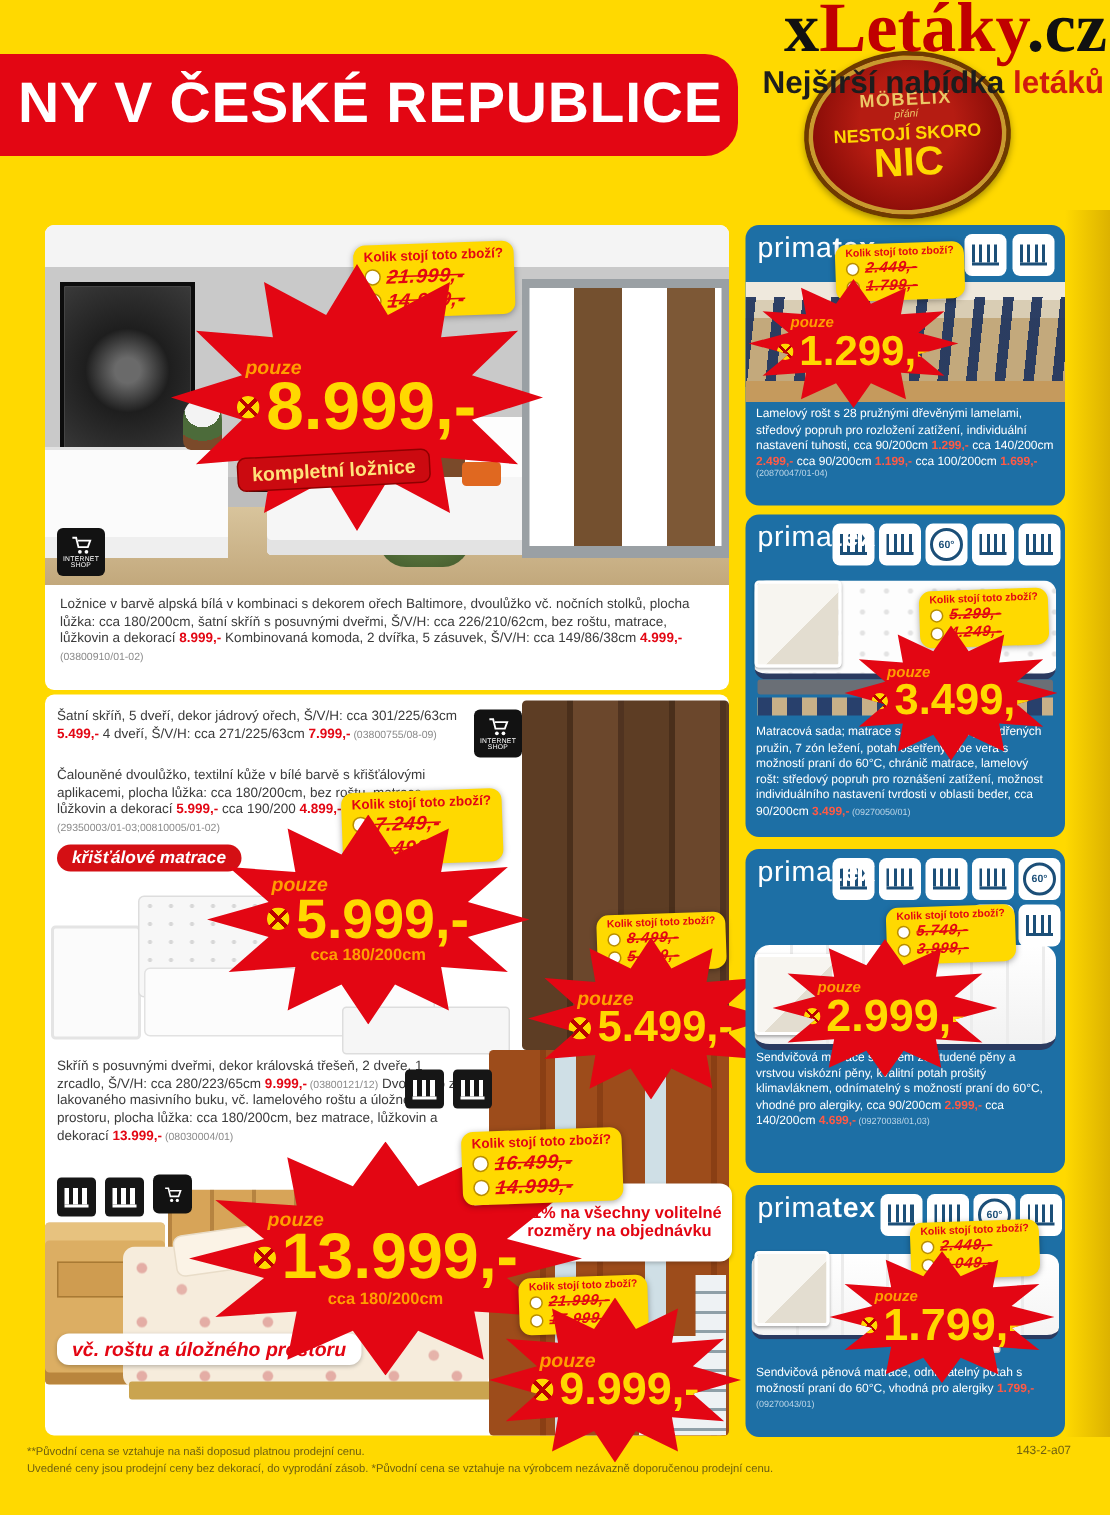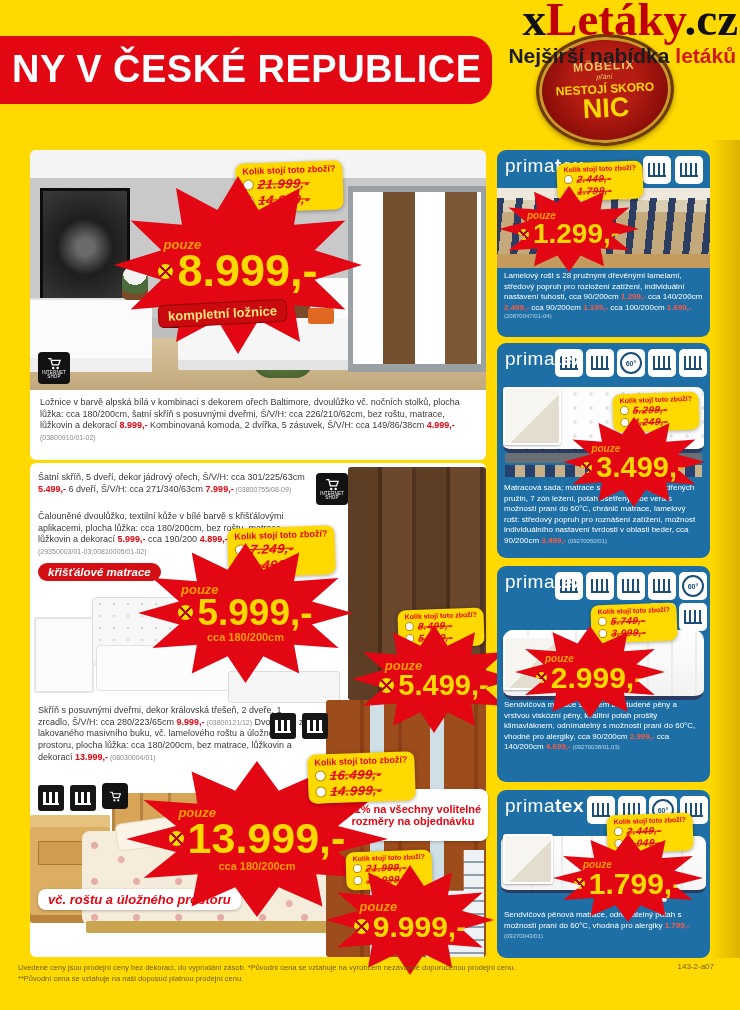--- a/index.html
+++ b/index.html
@@ -147,21 +147,21 @@
       <span class="cap">INTERNET SHOP</span>
     </div>
     <div class="desc abs" style="left:0;top:240px;right:0;bottom:0;padding:7px 10px;">
       <span>Ložnice v barvě alpská bílá v kombinaci s dekorem ořech Baltimore, dvoulůžko vč. nočních stolků, plocha lůžka: cca 180/200cm, šatní skříň s posuvnými dveřmi, Š/V/H: cca 226/210/62cm, bez roštu, matrace, lůžkovin a dekorací </span><span class="pc">8.999,-</span><span> Kombinovaná komoda, 2 dvířka, 5 zásuvek, Š/V/H: cca 149/86/38cm </span><span class="pc">4.999,-</span><span class="cd"> (03800910/01-02)</span>
     </div>
   </div>
 
   <div class="abs" style="left:30px;top:463px;width:456px;height:494px;background:#fff;border-radius:6px;z-index:9;">
 
     <div class="desc abs" style="left:8px;top:9px;width:276px;">
-      <span>Šatní skříň, 5 dveří, dekor jádrový ořech, Š/V/H: cca 301/225/63cm </span><span class="pc">5.499,-</span><span> 6 dveří, Š/V/H: cca 271/340/63cm </span><span class="pc">7.999,-</span><span class="cd"> (03800755/08-09)</span>
+      <span>Šatní skříň, 5 dveří, dekor jádrový ořech, Š/V/H: cca 301/225/63cm </span><span class="pc">5.499,-</span><span> 4 dveří, Š/V/H: cca 271/225/63cm </span><span class="pc">7.999,-</span><span class="cd"> (03800755/08-09)</span>
     </div>
     <div class="desc abs" style="left:8px;top:48px;width:276px;">
       <span>Čalouněné dvoulůžko, textilní kůže v bílé barvě s křišťálovými aplikacemi, plocha lůžka: cca 180/200cm, bez roštu, matrace, lůžkovin a dekorací </span><span class="pc">5.999,-</span><span> cca 190/200 </span><span class="pc">4.899,-</span><span> Noční stolek </span><span class="pc">1.299,-</span><span class="cd"> (29350003/01-03;00810005/01-02)</span>
     </div>
     <div class="shopbox" style="left:286px;top:10px;">
       <svg width="15" height="13" viewBox="0 0 24 20">
           <path d="M2 2h4l2.5 10h10l2.5-7H8" fill="none" stroke="#fff" stroke-width="2"></path>
           <circle cx="10" cy="17" r="2" fill="#fff"></circle>
           <circle cx="17" cy="17" r="2" fill="#fff"></circle>
         </svg>
@@ -467,18 +467,18 @@
           <span class="sun" style="width:11px;height:11px;"></span>
           <span>1.799,-</span>
         </span>
     </div>
     <div class="bdesc abs" style="left:7px;top:120px;right:7px;">
       <span>Sendvičová pěnová matrace, odnímatelný potah s možností praní do 60°C, vhodná pro alergiky </span><span class="pc">1.799,-</span><span class="cd"> (09270043/01)</span>
     </div>
   </div>
 
   <div id="footer">
+    <div>**Původní cena se vztahuje na naši doposud platnou prodejní cenu.</div>
     <div>Uvedené ceny jsou prodejní ceny bez dekorací, do vyprodání zásob. *Původní cena se vztahuje na výrobcem nezávazně doporučenou prodejní cenu.</div>
-    <div>**Původní cena se vztahuje na naši doposud platnou prodejní cenu.</div>
   </div>
   <div id="fcode">143-2-a07</div>
 
 </div>
 
 </body></html>

